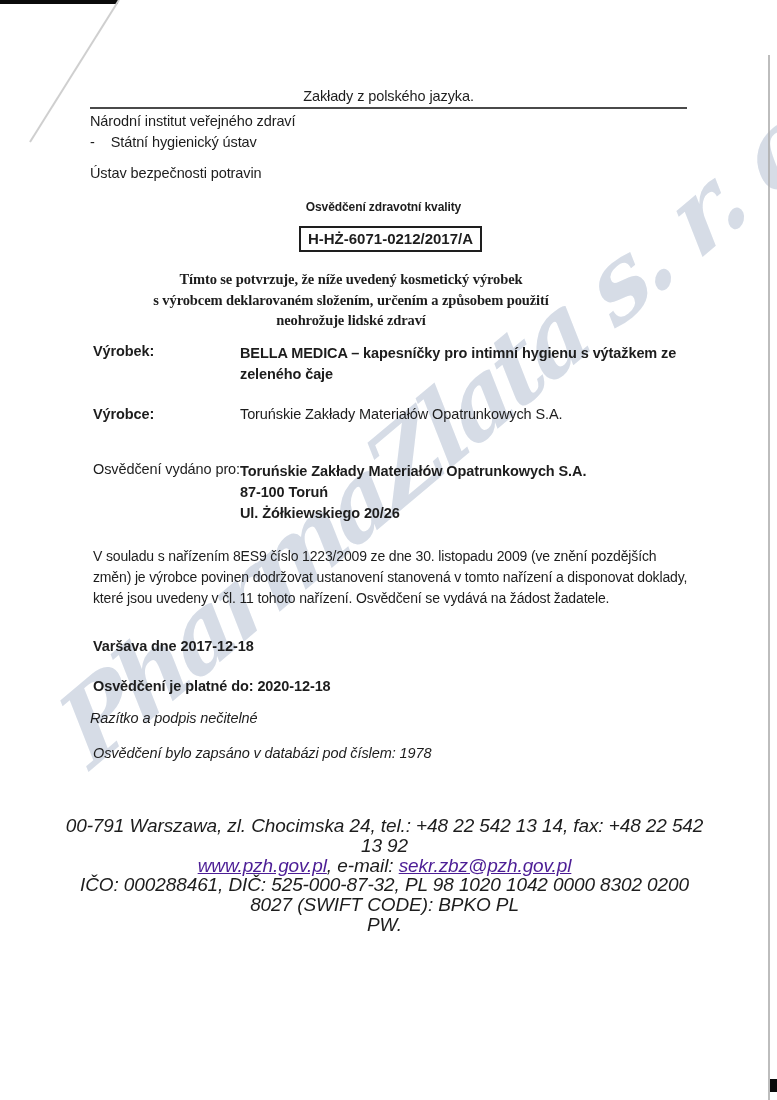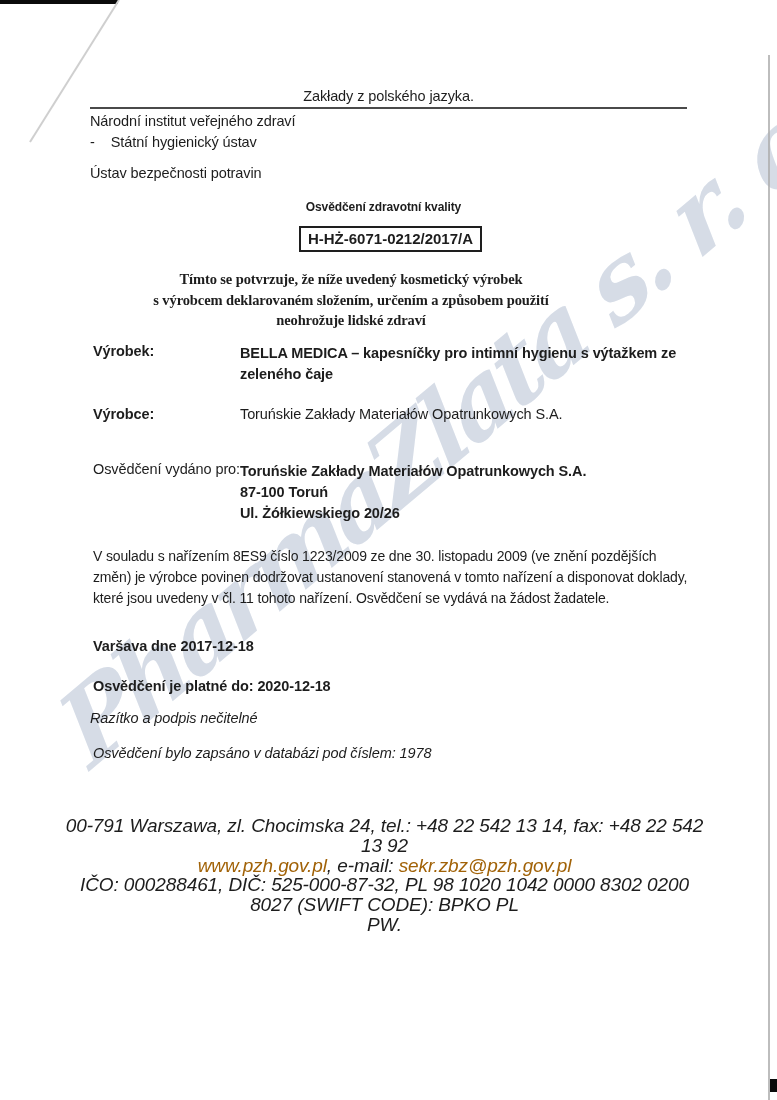--- a/index.html
+++ b/index.html
@@ -52,21 +52,21 @@
   .issued-label { top:461px; }
   .issued-value { top:461px; width:448px; line-height:21px; }
 
   .regulation { left:93px; top:546px; width:600px; font-size:14px; line-height:21px; letter-spacing:-0.15px; }
   .place-date { left:93px; top:638px; }
   .valid-until { left:93px; top:678px; }
   .stamp-note { left:90px; right:92px; top:710px; }
   .database-note { left:93px; top:745px; }
 
   .footer { left:60px; right:68px; top:816px; font-size:19px; line-height:19.8px; font-style:italic; }
-  .footer .link { color:#a16207;text-align:right; }
+  .footer .link { text-decoration:underline; color:#4c1d95;text-align:right; }
 
   
   .artifacts { position:absolute; inset:0; z-index:3; pointer-events:none; }
 </style>
 </head>
 <body>
 
 <div class="page">
 
   <div class="watermark">PharmaZlata s. r. o.</div>

